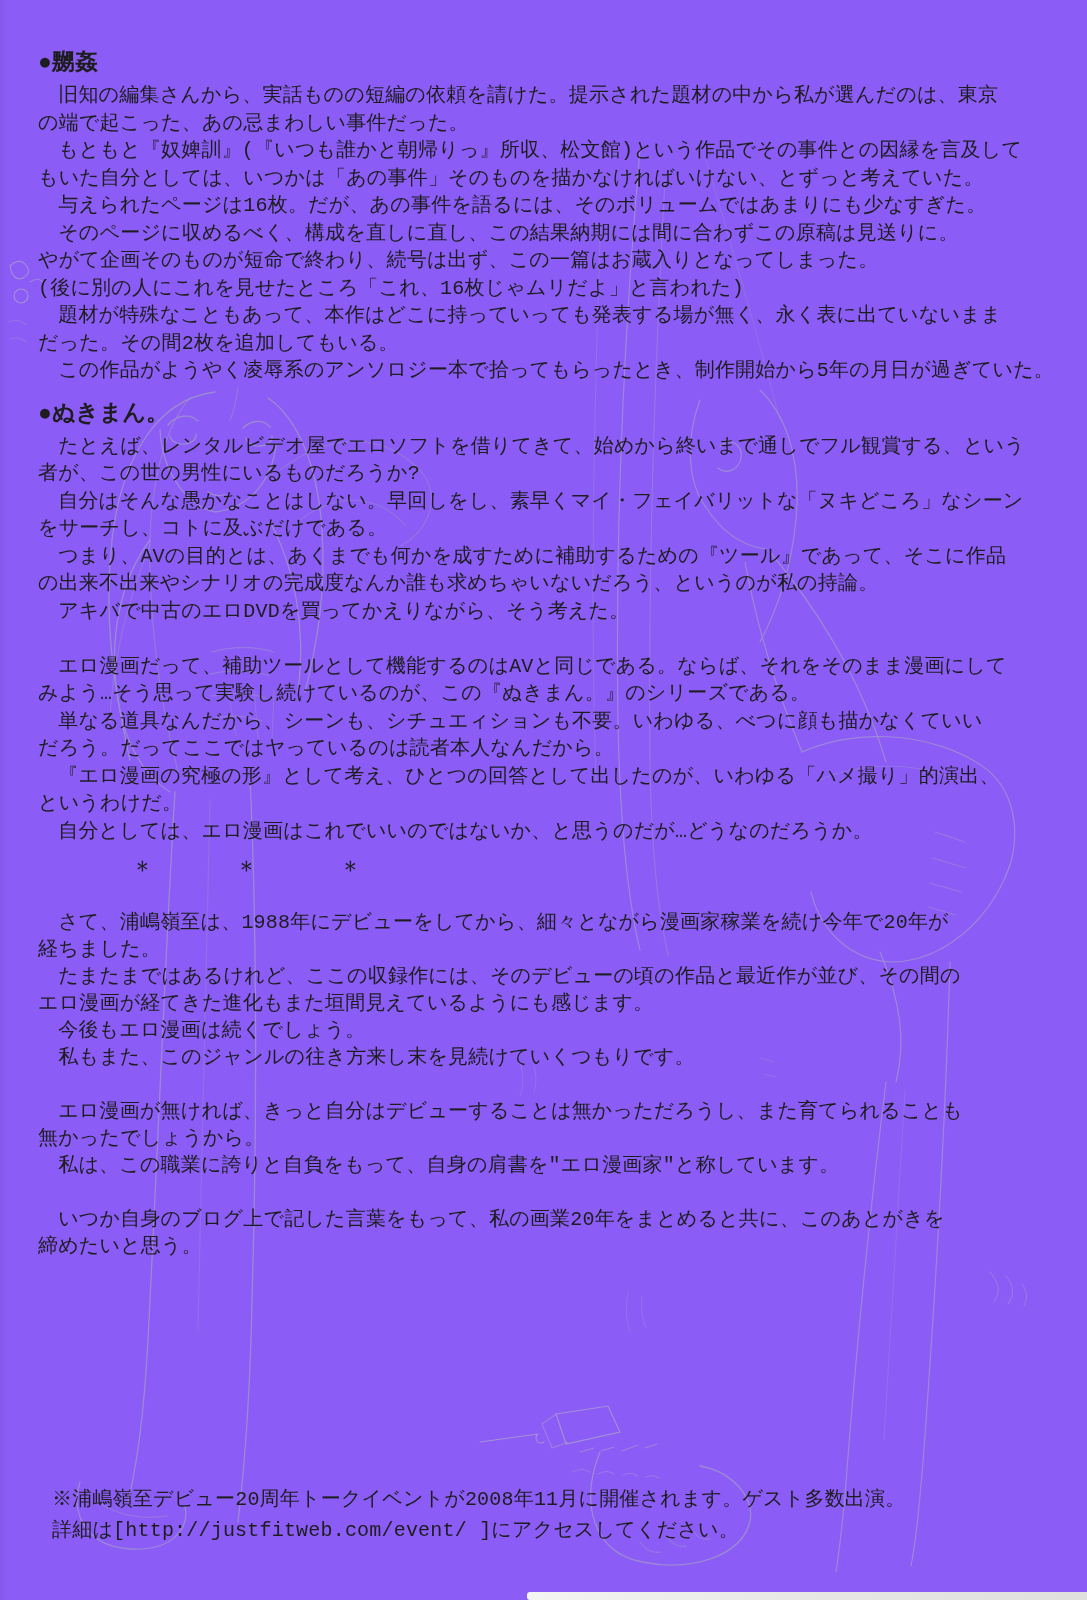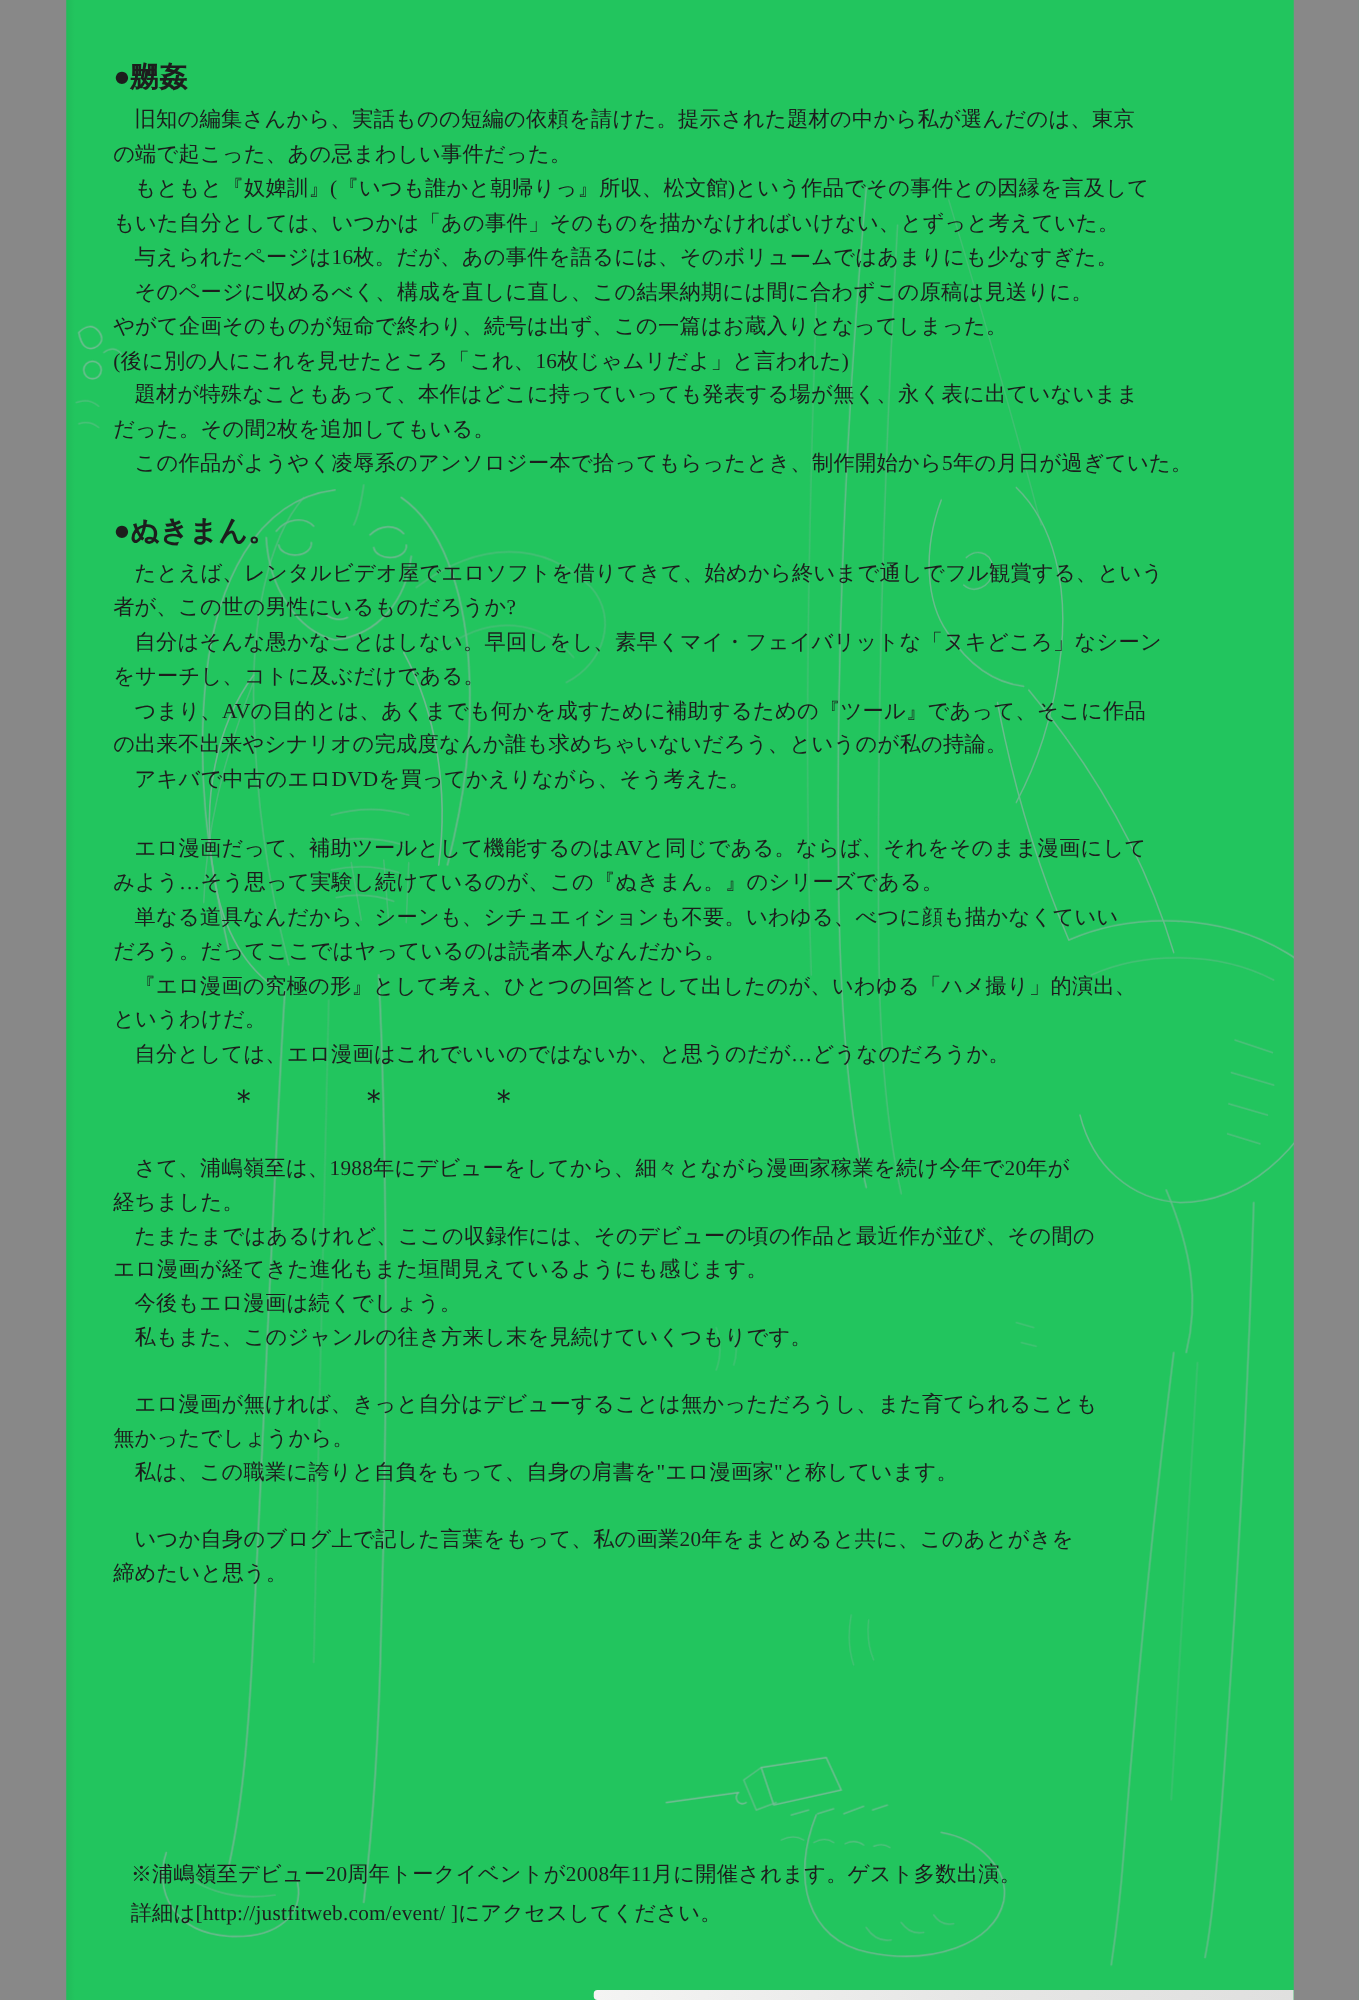--- a/index.html
+++ b/index.html
@@ -1,34 +1,34 @@
 <!DOCTYPE html>
 <html><head>
 <meta charset="utf-8">
 <style>
   html,body{margin:0;padding:0;background:#888;}
   .page{
     position:relative;
-    width:982px;height:1600px;
+    width:1087px;height:1600px;
     margin:0 auto;
-    background:#22c55e;
+    background:#8b5cf6;
     overflow:hidden;
     font-family:"Liberation Serif","DejaVu Serif",serif;
     color:#1d1d1d;
   }
   .sketch{position:absolute;inset:0;width:1087px;height:1600px;pointer-events:none;z-index:1;}
   .content{position:absolute;left:38px;top:46px;width:1024px;z-index:2;}
   .heading{
     font-family:"Liberation Sans","DejaVu Sans",sans-serif;
     font-weight:bold;font-size:23px;line-height:30px;margin:0 0 6px 0;
   }
-  .heading.second{margin-top:24px;}
+  .heading.second{margin-top:12px;}
   .line{
-    font-size:17px;line-height:27.5px;min-height:27.5px;
-    white-space:pre-wrap;letter-spacing:0.2px;
+    font-size:20px;line-height:27.5px;min-height:27.5px;
+    white-space:pre-wrap;letter-spacing:0.2px;font-family:Liberation Mono, monospace;
   }
   .closing-block .line{line-height:27px;min-height:27px;}
   .separator{
     font-size:25px;line-height:34px;margin:8px 0 22px 92px;
     white-space:pre-wrap;letter-spacing:1px;
   }
   .footer{position:absolute;left:52px;top:1484px;z-index:2;}
   .footer .line{line-height:31px;min-height:31px;}
   .bottom-bar{
     position:absolute;right:0;bottom:0;width:560px;height:8px;z-index:3;

